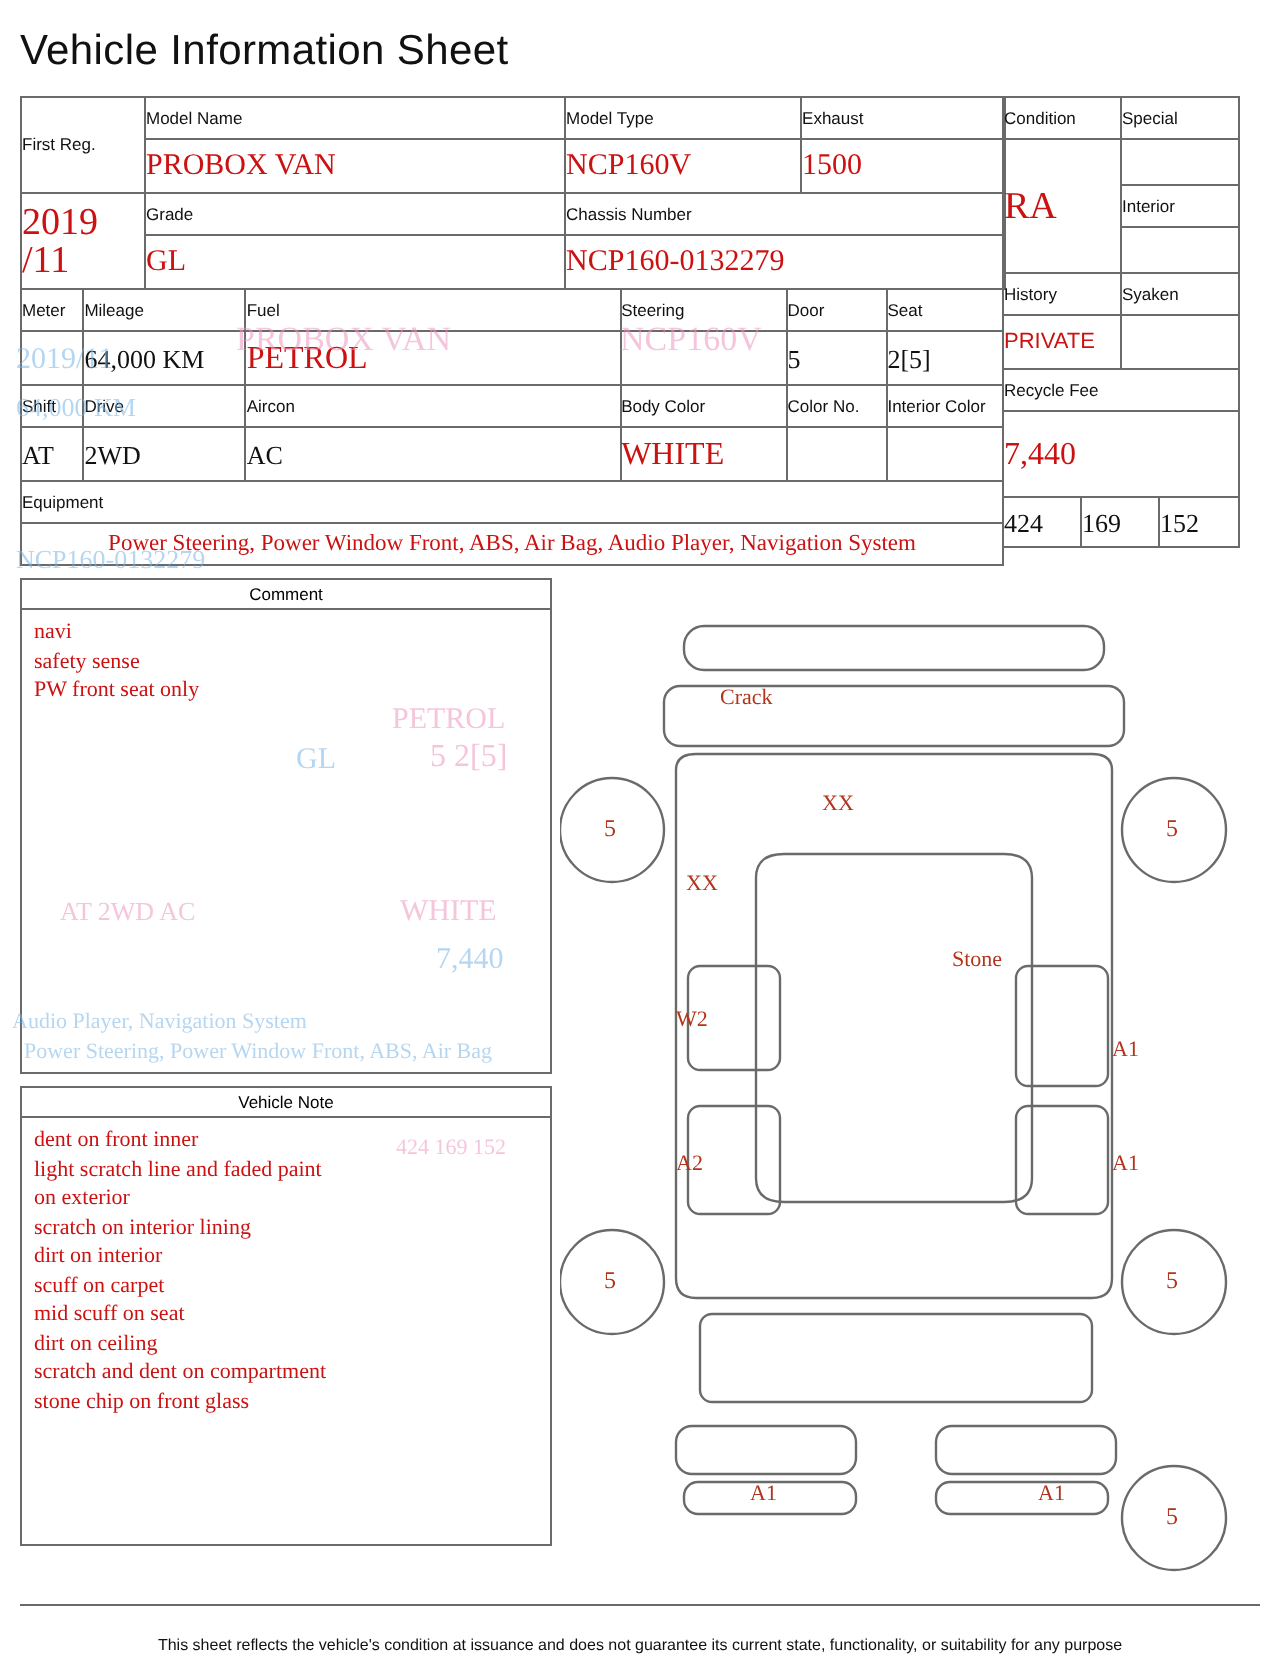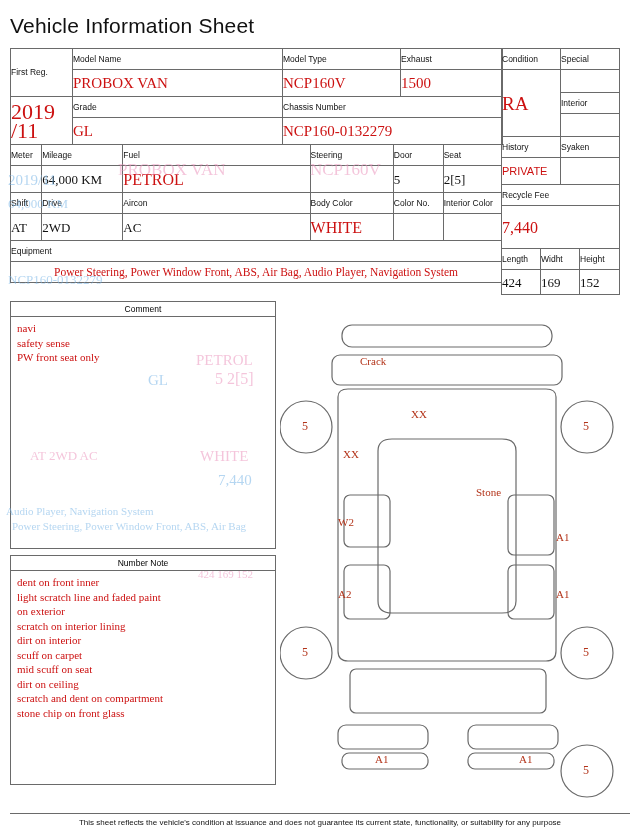--- a/index.html
+++ b/index.html
@@ -121,21 +121,21 @@
   .diagram svg { position: absolute; top: 0; left: 0; }
 
   .footer {
     position: absolute;
     left: 0; right: 0;
     bottom: 8px;
     text-align: center;
     font-size: 8px;
     color: #111;
     border-top: 1px solid #6a6a6a;
-    padding-top: 4px;
+    padding-top: 15px;
     margin: 0 10px;
   }
   
   .wm {
     position: absolute;
     pointer-events: none;
     font-family: "Liberation Serif", serif;
     white-space: nowrap;
   }
   .wm-blue { color: rgba(120,180,230,0.55); }
@@ -171,21 +171,21 @@
           <td class="lbl" colspan="2">Exhaust</td>
         </tr>
 
         <tr>
           <td class="val" colspan="3" style="height:26px">PROBOX VAN</td>
           <td class="val" colspan="2">NCP160V</td>
           <td class="val" colspan="2">1500</td>
         </tr>
 
         <tr>
-          <td class="val" rowspan="2" style="font-size:22px">
+          <td class="val" rowspan="2" style="font-size:19px">
             <div>2019</div>
             <div>/11</div>
           </td>
           <td class="lbl" colspan="3">Grade</td>
           <td class="lbl" colspan="4">Chassis Number</td>
         </tr>
         <tr>
           <td class="val" colspan="3" style="height:26px">GL</td>
           <td class="val" colspan="4">NCP160-0132279</td>
         </tr>
@@ -289,46 +289,41 @@
         </tr>
       </tbody>
         </table>
       <table class="grid" style="margin-top:-1px">
         <colgroup>
             <col style="width:39px">
             <col style="width:39px">
             <col style="width:40px">
           </colgroup>
         <tbody>
-            <tr>
-          <td class="lbl">Length</td>
-          <td class="lbl">Widht</td>
-          <td class="lbl">Height</td>
-        </tr>
         <tr>
           <td class="val-blk" style="height:24px">424</td>
           <td class="val-blk">169</td>
           <td class="val-blk">152</td>
         </tr>
       </tbody>
         </table>
     </div>
   </div>
 
   <div class="lower">
 
     <div class="leftcol">
       <div class="boxhdr">Comment</div>
       <div class="boxbody" id="comment-body">
           <div>navi</div>
           <div>safety sense</div>
           <div>PW front seat only</div>
         </div>
 
-      <div class="boxhdr" style="margin-top:6px">Number Note</div>
+      <div class="boxhdr" style="margin-top:6px">Vehicle Note</div>
       <div class="boxbody" id="special-body">
           <div>dent on front inner</div>
           <div>light scratch line and faded paint</div>
           <div>on exterior</div>
           <div>scratch on interior lining</div>
           <div>dirt on interior</div>
           <div>scuff on carpet</div>
           <div>mid scuff on seat</div>
           <div>dirt on ceiling</div>
           <div>scratch and dent on compartment</div>

